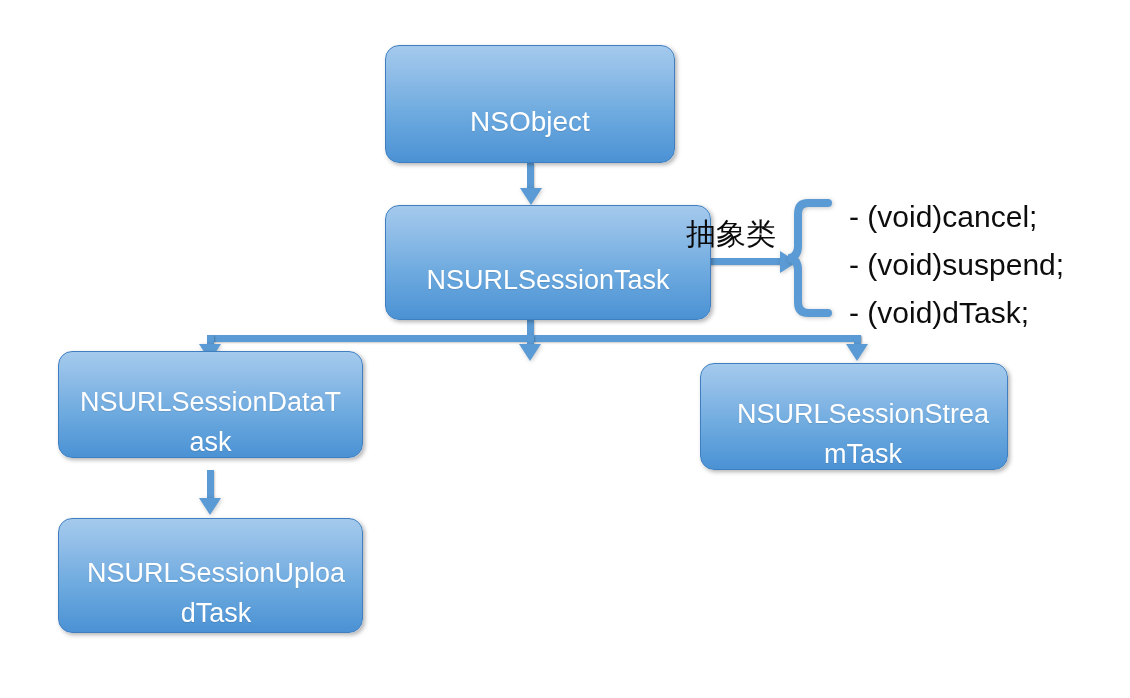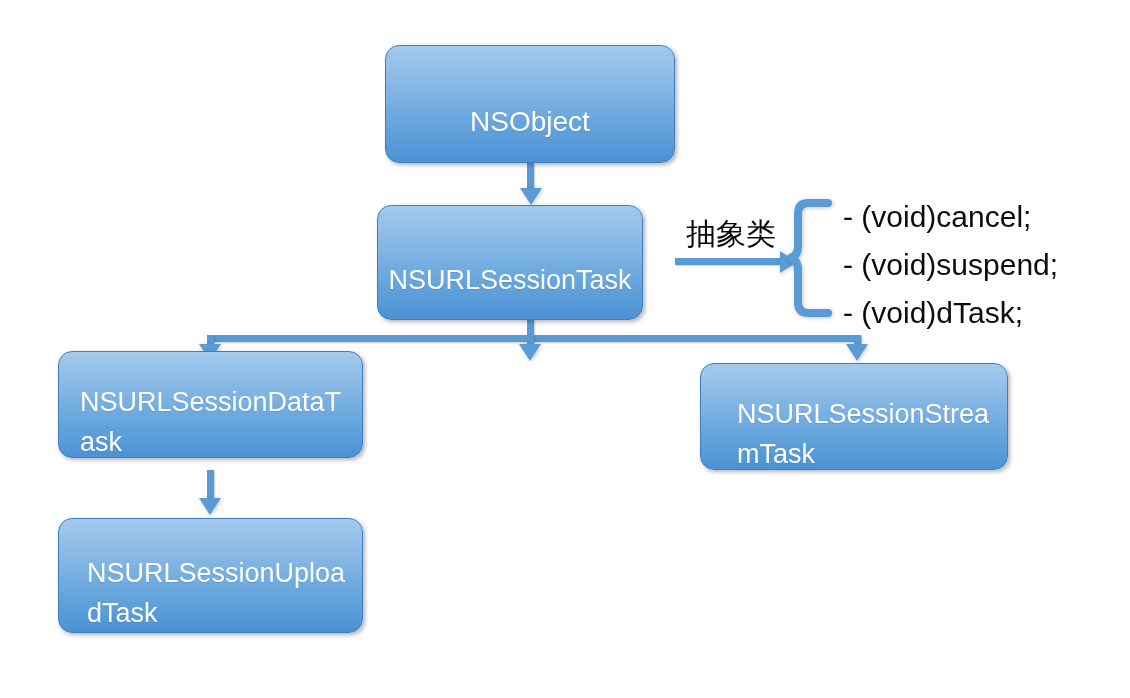--- a/index.html
+++ b/index.html
@@ -17,30 +17,30 @@
     background:linear-gradient(180deg,#a4caec 0%,#95c0e9 18%,#6aa8de 62%,#4b92d4 100%);
     box-shadow:2px 2px 4px rgba(0,0,0,0.30);
     display:flex;align-items:center;justify-content:center;
     box-sizing:border-box;
     padding:0 6px;
   }
   .node .label{
     color:#ffffff;
     font-size:27px;
     line-height:40px;
-    text-align:left;
+    text-align:center;
     letter-spacing:0px;
     white-space:pre-line;
     text-shadow:0 1px 1px rgba(0,0,0,0.10);
     margin-top:35px;
   }
 
   #node-nsobject        {left:385px;top:45px; width:290px;height:118px;}
   #node-nsobject .label {font-size:28px;}
-  #node-sessiontask     {left:377px;top:205px;width:266px;height:115px;}
+  #node-sessiontask     {left:385px;top:205px;width:326px;height:115px;}
   #node-sessiontask .label{font-size:27px;}
   #node-datatask        {left:58px; top:351px;width:305px;height:107px;}
   #node-downloadtask    {left:388px;top:363px;width:285px;height:107px;}
   #node-streamtask      {left:700px;top:363px;width:308px;height:107px;padding-left:24px;}
   #node-uploadtask      {left:58px; top:518px;width:305px;height:115px;padding-left:17px;}
 
   
   .conn{position:absolute;background:#5b9bd5;box-shadow:1px 1px 2px rgba(0,0,0,0.22);}
   .conn-v{width:7px;}
   .conn-h{height:7px;}
@@ -99,20 +99,21 @@
   }
   #method-list{
     position:absolute;left:843px;top:193px;
     display:flex;flex-direction:column;
   }
   #method-list .method{
     font-size:30px;color:#0d0d0d;
     line-height:48px;
     white-space:nowrap;
     font-family:"Liberation Sans", sans-serif;
+    margin-left:6px;
   }
 </style>
 </head>
 <body>
 
 <div id="canvas">
 
   <div class="conn conn-v" id="stem-obj-task"></div>
   <div class="arrow-down" id="arr-obj-task"></div>
 

